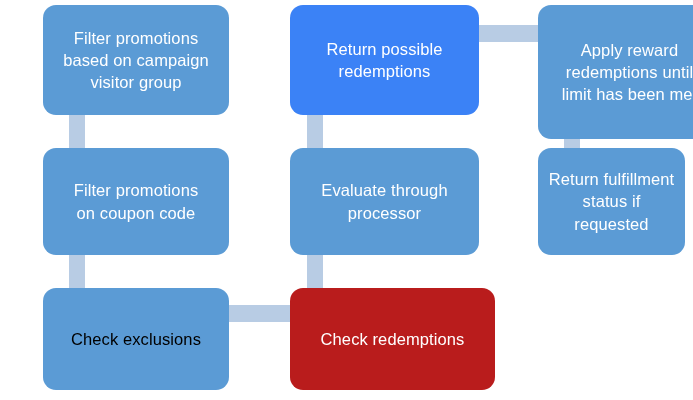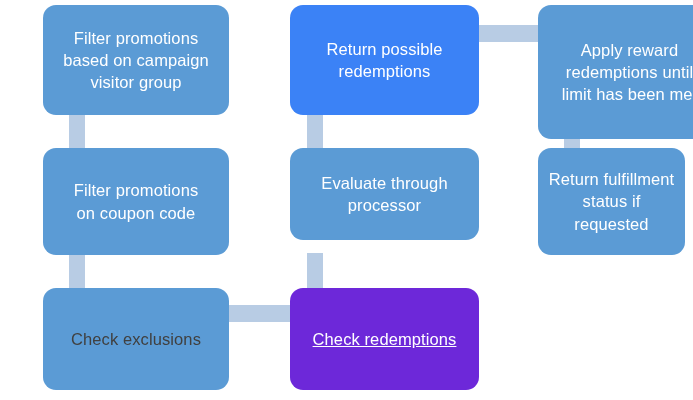--- a/index.html
+++ b/index.html
@@ -67,27 +67,27 @@
     </div>
     <div class="node" style="left: 502px; top: 5px; width: 183px; height: 134px; background: rgb(91, 155, 213); color: rgb(255, 255, 255);">
       <span class="node-label">Apply reward
 redemptions until
 limit has been met</span>
     </div>
     <div class="node" style="left: 7px; top: 148px; width: 186px; height: 107px; background: rgb(91, 155, 213); color: rgb(255, 255, 255);">
       <span class="node-label">Filter promotions
 on coupon code</span>
     </div>
-    <div class="node" style="left: 254px; top: 148px; width: 189px; height: 92px; background: rgb(91, 155, 213); color: rgb(255, 255, 255);">
+    <div class="node" style="left: 254px; top: 148px; width: 189px; height: 107px; background: rgb(91, 155, 213); color: rgb(255, 255, 255);">
       <span class="node-label">Evaluate through
 processor</span>
     </div>
     <div class="node" style="left: 502px; top: 148px; width: 147px; height: 107px; background: rgb(91, 155, 213); color: rgb(255, 255, 255);">
       <span class="node-label">Return fulfillment
 status if requested</span>
     </div>
-    <div class="node" style="left: 7px; top: 288px; width: 186px; height: 102px; background: rgb(91, 155, 213); color: #404040;">
+    <div class="node" style="left: 7px; top: 288px; width: 186px; height: 102px; background: rgb(91, 155, 213); color: #000000;">
       <span class="node-label">Check exclusions</span>
     </div>
-    <div class="node" style="left: 254px; top: 288px; width: 189px; height: 102px; background: #6d28d9; color: rgb(255, 255, 255); text-decoration: underline;">
+    <div class="node" style="left: 254px; top: 288px; width: 205px; height: 102px; background: #b91c1c; color: rgb(255, 255, 255);">
       <span class="node-label">Check redemptions</span>
     </div>
   </div>
 
 </body></html>

